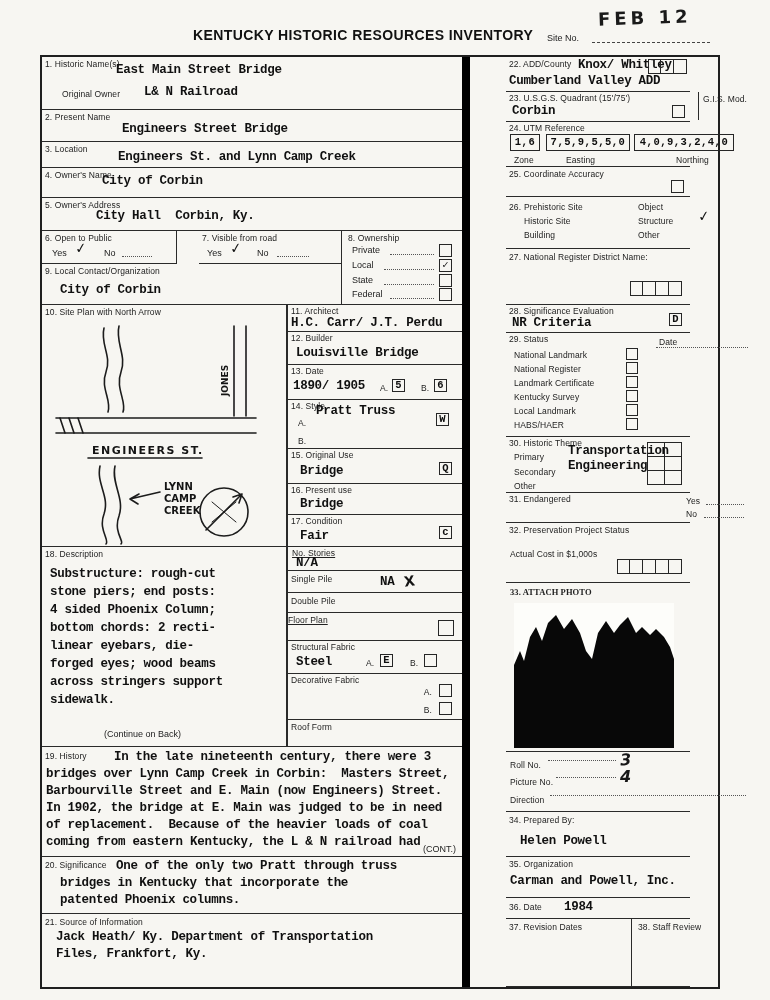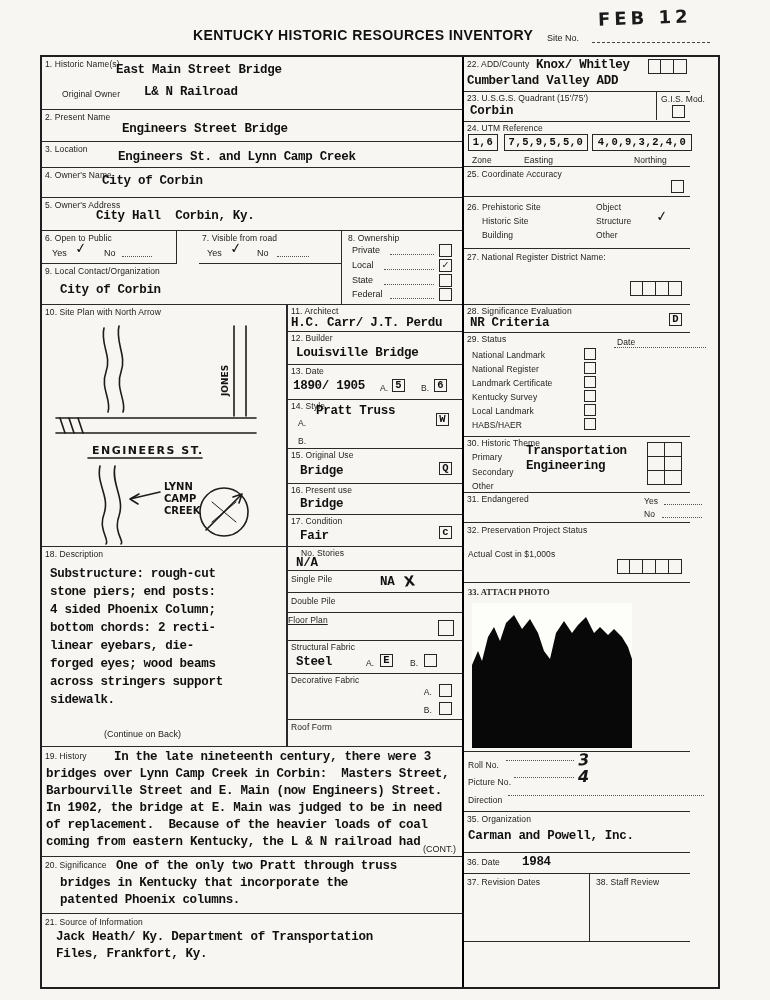--- a/index.html
+++ b/index.html
@@ -17,21 +17,21 @@
   .segrow i{display:block;width:13px;height:15px;border:1.4px solid #262626;border-left:none;box-sizing:border-box;}
   .segrow i:first-child{border-left:1.4px solid #262626;}
   .chk{position:absolute;font-family:"DejaVu Sans",sans-serif;font-size:14px;font-weight:700;color:#141414;transform:rotate(-8deg);line-height:12px;}
   .dotabs{position:absolute;border-bottom:1.4px dotted #555;}
   .hand{position:absolute;font-family:"DejaVu Sans",sans-serif;font-style:italic;font-weight:600;color:#161616;}
   .utmbox{position:absolute;border:1.6px solid #262626;height:17px;font-family:"Liberation Mono",monospace;font-size:10.5px;font-weight:700;text-align:center;line-height:15px;letter-spacing:.5px;box-sizing:border-box;color:#0d0d0d;}
   .form{position:absolute;left:40px;top:55px;width:676px;height:930px;border:2px solid #1f1f1f;box-sizing:content-box;}
   .midcol{position:absolute;left:245px;top:248px;width:175px;height:442px;border-left:1.6px solid #2a2a2a;box-sizing:border-box;}
   .msec{position:relative;border-bottom:1.6px solid #2a2a2a;box-sizing:border-box;}
   .msec .lbl,.msec .type,.msec .cb,.msec .chk{z-index:2;}
-  .rightcol{position:absolute;left:420px;top:0;width:228px;height:930px;border-left:2px solid #000000;box-sizing:border-box;}
+  .rightcol{position:absolute;left:420px;top:0;width:228px;height:930px;border-left:8px solid #000000;box-sizing:border-box;padding-left:36px;}
   .rsec{position:relative;border-bottom:1.6px solid #2a2a2a;box-sizing:border-box;}
   .grid30{position:absolute;display:flex;flex-wrap:wrap;width:36px;}
   .grid30 b{display:block;width:18px;height:15px;border:1.2px solid #262626;box-sizing:border-box;margin:-1px 0 0 -1px;}
   .title{position:absolute;font-size:14px;font-weight:700;letter-spacing:.4px;color:#111;}
   .stamp{position:absolute;font-family:"DejaVu Sans",sans-serif;font-size:18px;font-weight:600;letter-spacing:4px;color:#1a1a1a;transform:rotate(-2deg);}
   svg text{font-family:"DejaVu Sans",sans-serif;fill:#141414;}
 </style>
 </head>
 <body>
 
@@ -209,21 +209,21 @@
       <div class="msec" style="height:31px;">
         <span class="lbl" style="left:3px;top:1px;">16. Present use</span>
         <span class="type" style="left:12px;top:12px;">Bridge</span>
       </div>
       <div class="msec" style="height:32px;">
         <span class="lbl" style="left:3px;top:1px;">17. Condition</span>
         <span class="type" style="left:12px;top:13px;">Fair</span>
         <span class="cb" style="right:10px;top:11px;">c</span>
       </div>
       <div class="msec" style="height:24px;">
-        <span class="lbl" style="left:13px;top:1px;">No. Stories</span>
+        <span class="lbl" style="left:4px;top:1px;text-decoration:underline;">No. Stories</span>
         <span class="type" style="left:8px;top:8px;">N/A</span>
       </div>
       <div class="msec" style="height:22px;">
         <span class="lbl" style="left:3px;top:3px;">Single Pile</span>
         <span class="type" style="left:92px;top:3px;">NA</span>
         <span class="chk" style="left:116px;top:4px;">X</span>
       </div>
       <div class="msec" style="height:20px;">
         <span class="lbl" style="left:3px;top:3px;">Double Pile</span>
       </div>
@@ -381,20 +381,24 @@
         <span class="lbl" style="left:4px;top:8px;">Roll No.</span>
         <span class="dotabs" style="left:42px;top:8px;width:68px;"></span>
         <span class="hand" style="left:114px;top:-2px;font-size:16px;transform:rotate(-4deg);">3</span>
         <span class="lbl" style="left:4px;top:25px;">Picture No.</span>
         <span class="dotabs" style="left:50px;top:25px;width:60px;"></span>
         <span class="hand" style="left:114px;top:15px;font-size:16px;">4</span>
         <span class="lbl" style="left:4px;top:43px;">Direction</span>
         <span class="dotabs" style="left:44px;top:43px;width:196px;"></span>
       </div>
 
+      <div class="rsec" style="height:45px;">
+        <span class="lbl" style="left:3px;top:3px;">34. Prepared By:</span>
+        <span class="type" style="left:14px;top:21px;">Helen Powell</span>
+      </div>
 
       <div class="rsec" style="height:41px;">
         <span class="lbl" style="left:3px;top:2px;">35. Organization</span>
         <span class="type" style="left:4px;top:16px;">Carman and Powell, Inc.</span>
       </div>
 
       <div class="rsec" style="height:21px;">
         <span class="lbl" style="left:3px;top:4px;">36. Date</span>
         <span class="type" style="left:58px;top:1px;">1984</span>
       </div>

